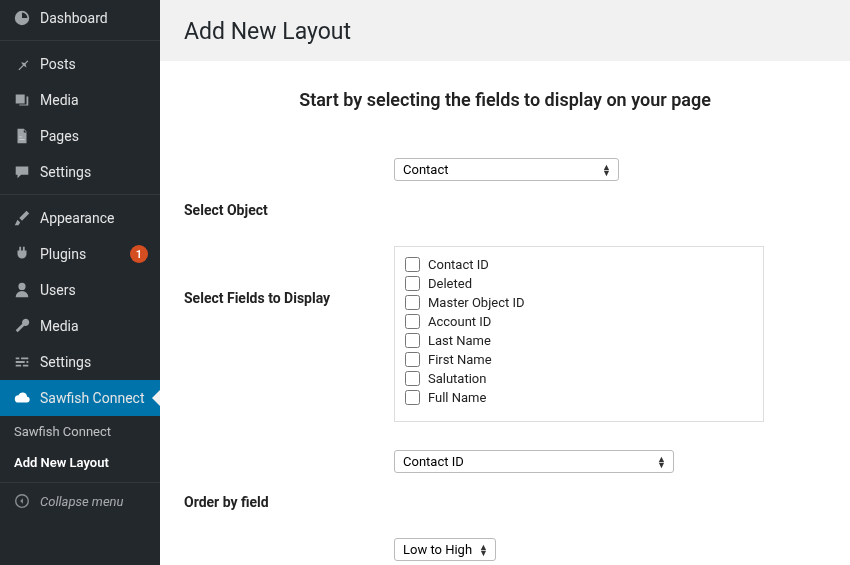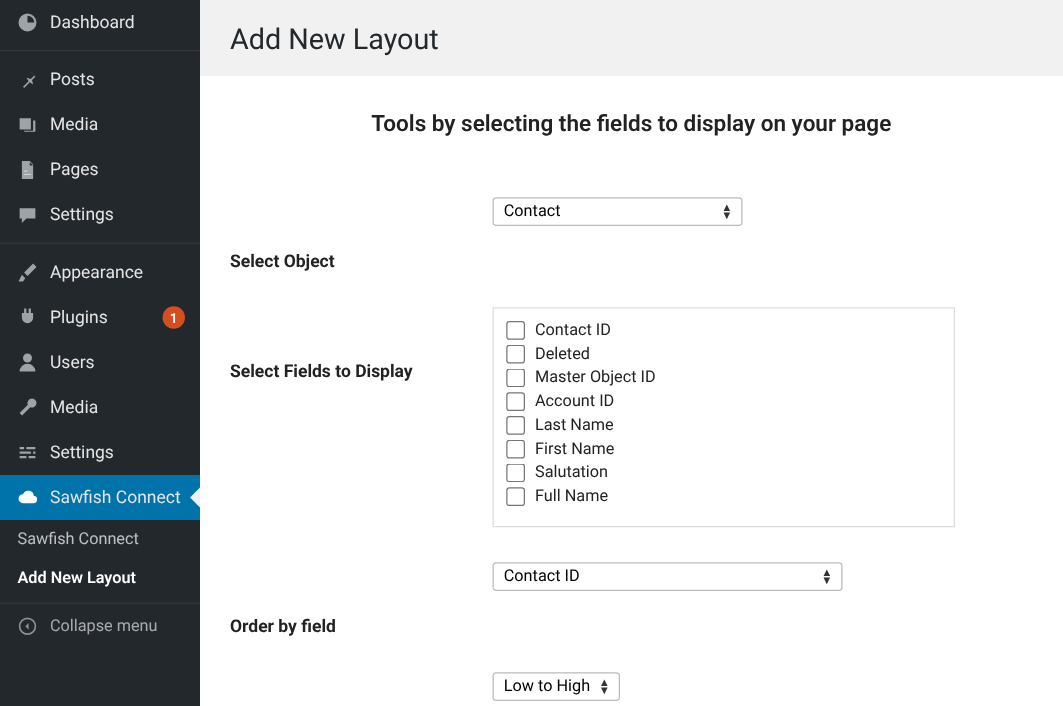--- a/index.html
+++ b/index.html
@@ -13,21 +13,21 @@
 .sidebar-sep { height: 6px; border-top: 1px solid rgba(255,255,255,0.08); margin: 4px 0 0 0; }
 .sidebar-item.active { background: #0073aa; color: #fff; position: relative; }
 .sidebar-item.active .icn { color: #fff; }
 .sidebar-item.active::after {
   content: ""; position: absolute; right: 0; top: 50%; transform: translateY(-50%);
   border-top: 8px solid transparent; border-bottom: 8px solid transparent; border-right: 8px solid #f1f1f1;
 }
 .sidebar-sub { padding: 8px 12px 8px 14px; color: rgba(255,255,255,0.7); font-size: 13px; cursor: pointer; }
 .sidebar-sub.current { color: #fff; font-weight: 600; }
 .badge { display: inline-flex; align-items: center; justify-content: center; min-width: 18px; height: 18px; border-radius: 9px; background: #d54e21; color: #fff; font-size: 11px; font-weight: 600; margin-left: 6px; padding: 0 5px; }
-.collapse { margin-top: 4px; border-top: 1px solid rgba(255,255,255,0.08); }
+.collapse { margin-top: 4px; border-top: 1px solid rgba(255,255,255,0.08); font-style: italic; }
 .collapse .icn svg circle { fill: none; stroke: rgba(240,245,250,0.5); stroke-width: 1.5; }
 .collapse .label { color: rgba(255,255,255,0.6); font-size: 13px; }
 
 
 .main { flex: 1; background: #f1f1f1; display: flex; flex-direction: column; overflow: hidden; }
 .page-header { padding: 18px 24px 16px 24px; }
 .page-header h1 { font-size: 23px; font-weight: 400; color: #23282d; }
 .content { background: #fff; flex: 1; padding: 28px 24px 24px 24px; overflow: auto; }
 .intro { text-align: center; font-size: 18px; font-weight: 600; color: #222; margin-bottom: 48px; }
 .form-row { display: flex; align-items: flex-start; margin-bottom: 28px; }
@@ -164,27 +164,27 @@
     <span class="label">Collapse menu</span>
   </div>
 </div>
 
 <div class="main">
   <div class="page-header">
     <h1>Add New Layout</h1>
   </div>
 
   <div class="content">
-    <div class="intro">Tools by selecting the fields to display on your page</div>
+    <div class="intro">Start by selecting the fields to display on your page</div>
 
     <div class="form-row">
       <div class="lbl">Select Object</div>
       <div class="ctl">
         <span class="select-wrap">
-          <select style="width:200px;">
+          <select style="width:225px;">
             <option>Contact</option>
           </select>
           <span class="spinner">▲<br>▼</span>
         </span>
       </div>
     </div>
 
     <div class="form-row">
       <div class="lbl">Select Fields to Display</div>
       <div class="ctl">

